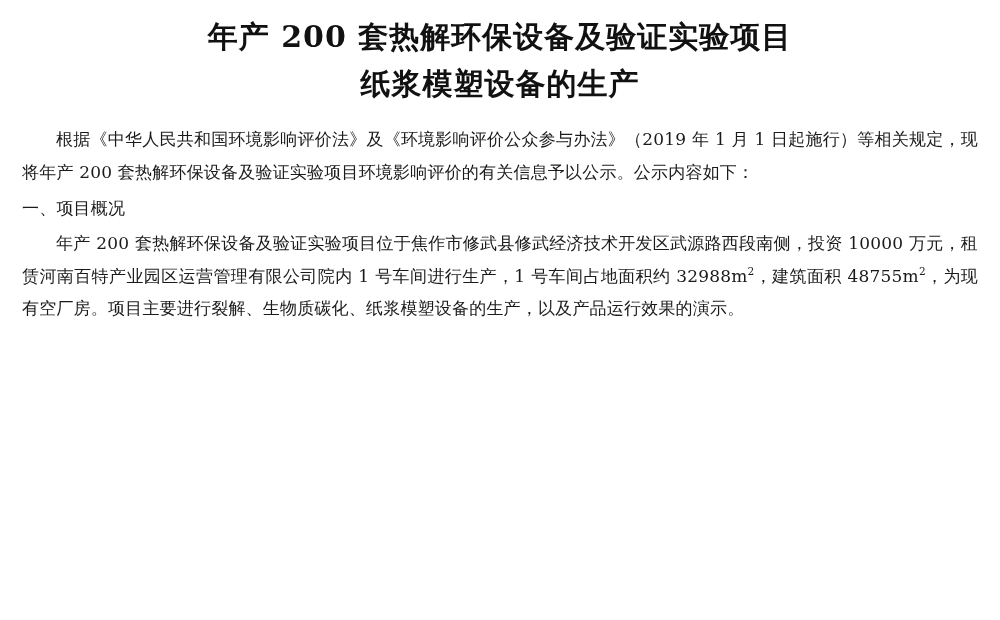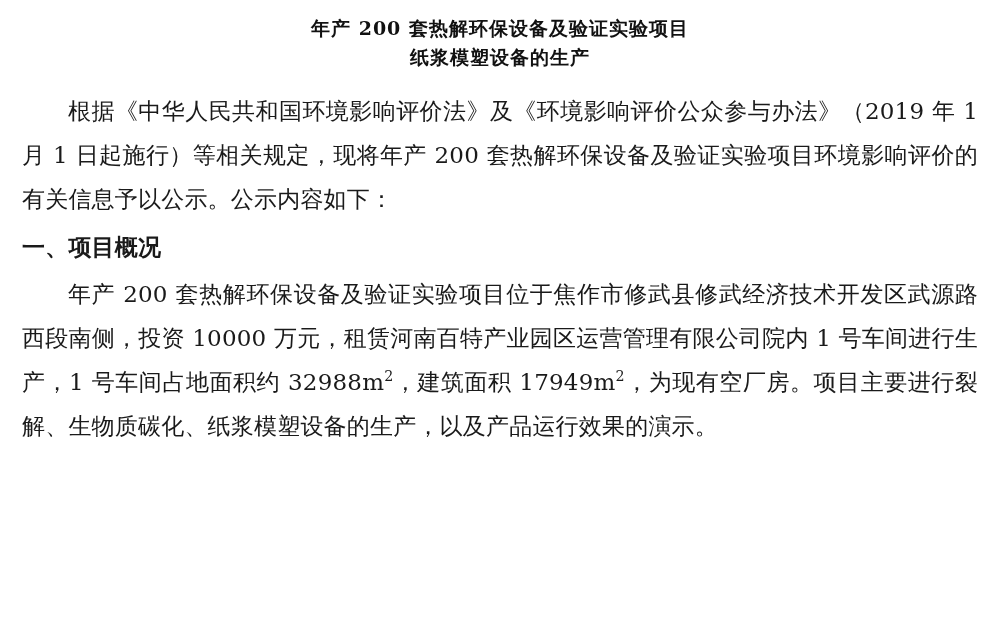--- a/index.html
+++ b/index.html
@@ -19,46 +19,45 @@
     height: 620px;
     box-sizing: border-box;
     padding: 10px 22px 0 22px;
     position: relative;
   }
   .title-block {
     text-align: center;
     margin-top: 4px;
   }
   .title-line {
-    font-size: 19px;
+    font-size: 30px;
     font-weight: bold;
     letter-spacing: 1px;
     line-height: 1.55;
     color: #111111;
   }
   .body-block {
     margin-top: 16px;
   }
   p.para {
-    font-size: 23px;
+    font-size: 17px;
     line-height: 1.92;
     margin: 0 0 2px 0;
     text-align: justify;
     text-justify: inter-ideograph;
     color: #1a1a1a;
     letter-spacing: 0.2px;
   }
   p.indent {
     text-indent: 2em;
   }
   p.heading {
     text-indent: 0;
     margin-top: 4px;
     margin-bottom: 2px;
-    font-weight: bold;
   }
   sup {
     font-size: 0.62em;
     vertical-align: super;
     line-height: 0;
   }
 </style>
 </head>
 <body>
 
@@ -68,17 +67,17 @@
     <div class="title-line">年产 200 套热解环保设备及验证实验项目</div>
     <div class="title-line">纸浆模塑设备的生产</div>
   </div>
 
   <div class="body-block">
 
     <p class="para indent">根据《中华人民共和国环境影响评价法》及《环境影响评价公众参与办法》（2019 年 1 月 1 日起施行）等相关规定，现将年产 200 套热解环保设备及验证实验项目环境影响评价的有关信息予以公示。公示内容如下：</p>
 
     <p class="para heading">一、项目概况</p>
 
-    <p class="para indent"><span>年产 200 套热解环保设备及验证实验项目位于焦作市修武县修武经济技术开发区武源路西段南侧，投资 10000 万元，租赁河南百特产业园区运营管理有限公司院内 1 号车间进行生产，1 号车间占地面积约 32988m</span><sup>2</sup><span>，建筑面积 17949m</span><sup>2</sup><span>，为现有空厂房。项目主要进行裂解、生物质碳化、纸浆模塑设备的生产，以及产品运行效果的演示。</span></p>
+    <p class="para indent"><span>年产 200 套热解环保设备及验证实验项目位于焦作市修武县修武经济技术开发区武源路西段南侧，投资 10000 万元，租赁河南百特产业园区运营管理有限公司院内 1 号车间进行生产，1 号车间占地面积约 32988m</span><sup>2</sup><span>，建筑面积 48755m</span><sup>2</sup><span>，为现有空厂房。项目主要进行裂解、生物质碳化、纸浆模塑设备的生产，以及产品运行效果的演示。</span></p>
 
   </div>
 
 </div>
 
 </body></html>

